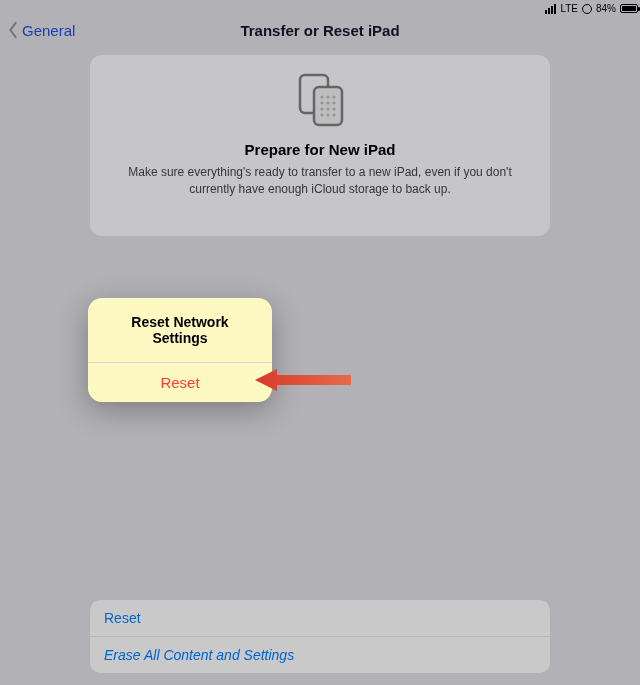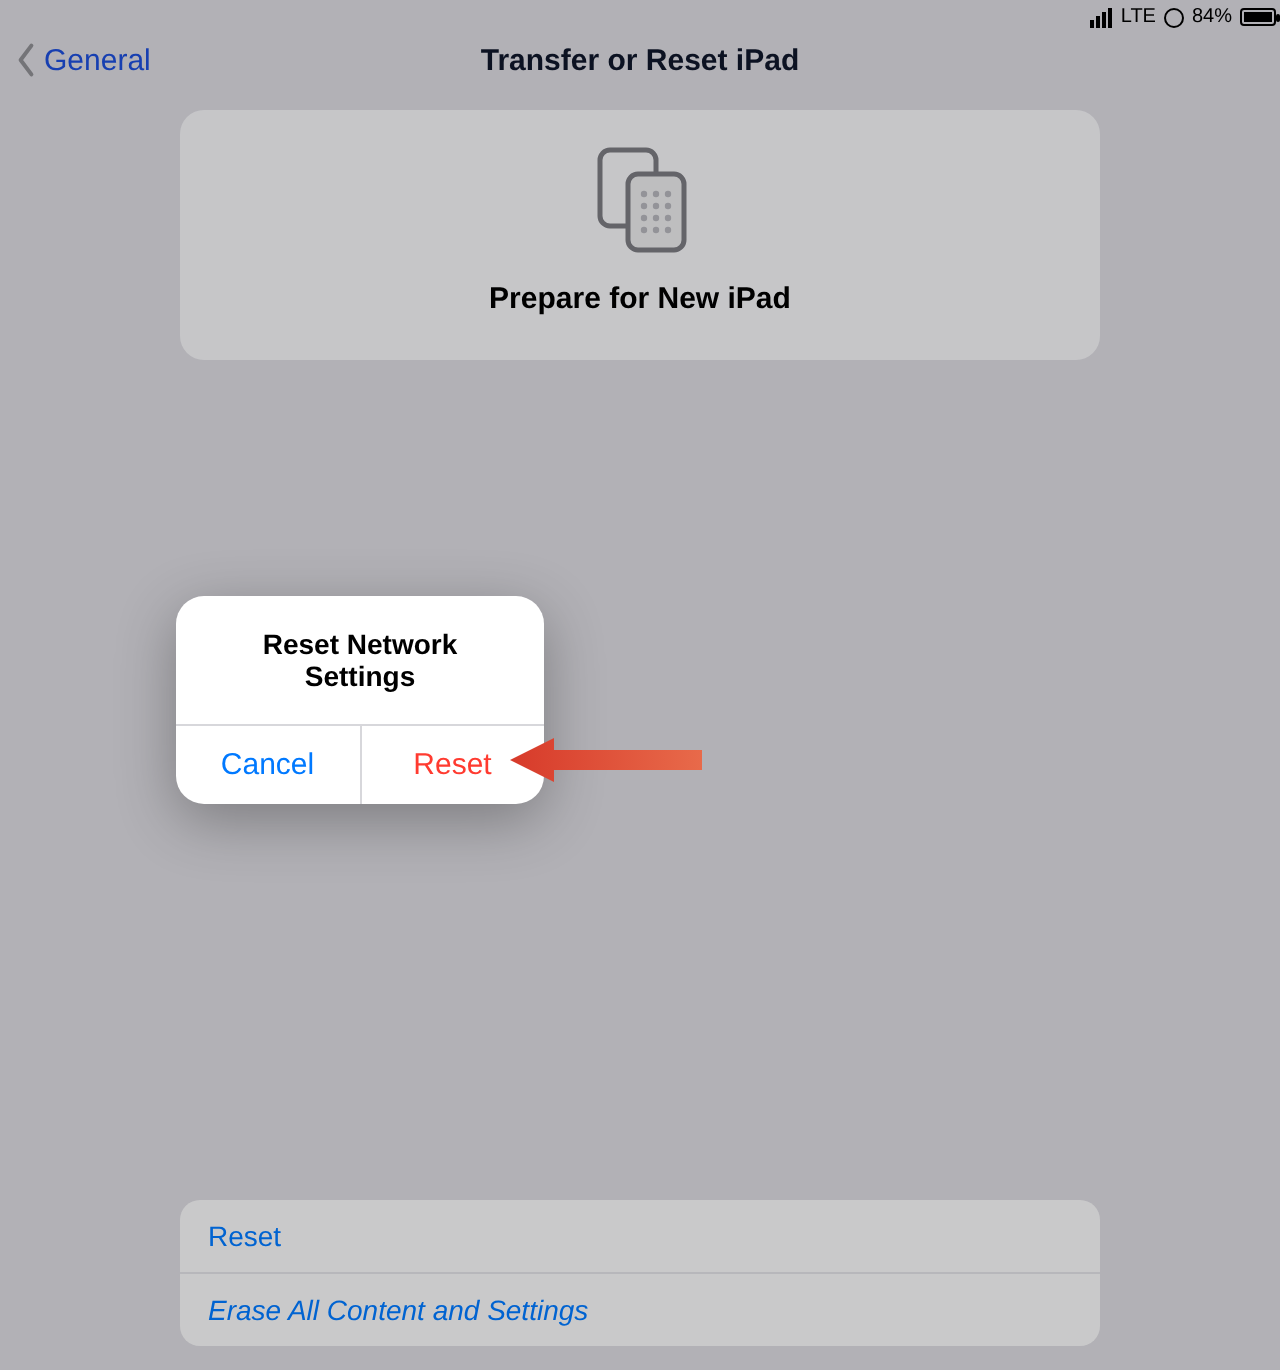--- a/index.html
+++ b/index.html
@@ -82,21 +82,21 @@
     padding:10px 14px;
     font-size:14px;
     color:#0079ff;
     border-bottom:1px solid #e0e0e4;
   }
   .list-item:last-child{border-bottom:none;font-style:italic;}
   
   .alert {
     position:absolute; z-index:10;
     left:88px; top:298px; width:184px;
-    background:#ffffff;
+    background:#fef9c3;
     border-radius:14px;
     box-shadow:0 8px 30px rgba(0,0,0,0.3);
     overflow:hidden;
     text-align:center;
   }
   .alert-top { padding:16px 14px 12px 14px; }
   .alert-title{ font-size:14px; font-weight:600; margin-bottom:4px; }
   .alert-msg{ font-size:11px; color:#555; line-height:1.35; }
   .alert-btns {
     display:flex; border-top:1px solid #d7d7db;
@@ -158,36 +158,36 @@
           <circle cx="28" cy="36" r="1.6"></circle>
             <circle cx="34" cy="36" r="1.6"></circle>
             <circle cx="40" cy="36" r="1.6"></circle>
           <circle cx="28" cy="42" r="1.6"></circle>
             <circle cx="34" cy="42" r="1.6"></circle>
             <circle cx="40" cy="42" r="1.6"></circle>
         </g>
       </svg>
     </div>
     <div class="card-title">Prepare for New iPad</div>
+    <div class="card-text">Make sure everything's ready to transfer to a new iPad, even if you don't currently have enough iCloud storage to back up.</div>
   </div>
 
   <div class="list">
     <div class="list-item">Reset</div>
     <div class="list-item">Erase All Content and Settings</div>
   </div>
 </div>
 
 <div class="dim-overlay"></div>
 
 <div class="alert">
   <div class="alert-top">
     <div class="alert-title">Reset Network Settings</div>
   </div>
   <div class="alert-btns">
-    <div class="alert-btn alert-cancel">Cancel</div>
     <div class="alert-btn alert-reset">Reset</div>
   </div>
 </div>
 
 <div class="arrow">
   <svg viewBox="0 0 96 24">
     <defs>
       <linearGradient id="ar" x1="0" x2="1">
         <stop offset="0" stop-color="#d73a2a"></stop>
         <stop offset="1" stop-color="#e86a4a"></stop>

